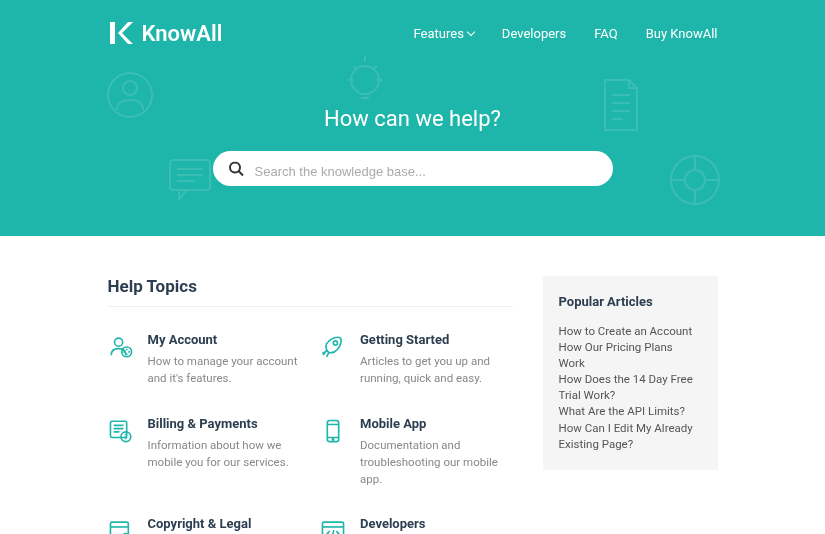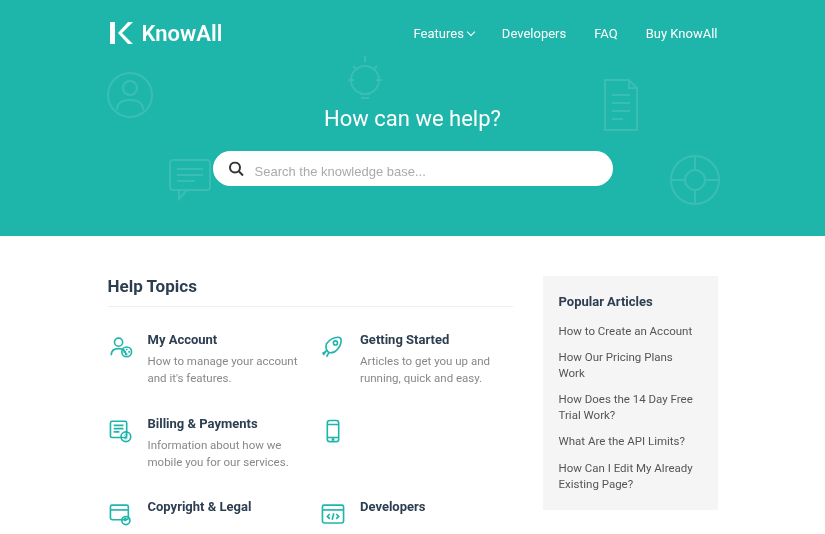--- a/index.html
+++ b/index.html
@@ -24,21 +24,21 @@
 .right-col { width: 175px; flex-shrink: 0; }
 .section-title { font-size: 17px; font-weight: 700; color: #2c3e50; margin-bottom: 10px; }
 .divider { height: 1px; background: #eee; margin-bottom: 25px; }
 .topics-grid { display: grid; grid-template-columns: 1fr 1fr; column-gap: 20px; row-gap: 28px; }
 .topic { display: flex; gap: 14px; }
 .topic-icon { flex-shrink: 0; width: 26px; height: 26px; margin-top: 2px; }
 .topic-title { font-size: 13px; font-weight: 700; color: #2c3e50; margin-bottom: 6px; }
 .topic-desc { font-size: 11.5px; color: #888; line-height: 1.5; }
 .sidebar-box { background: #f5f5f5; padding: 18px 16px; margin-bottom: 20px; }
 .sidebar-title { font-size: 13px; font-weight: 700; color: #2c3e50; margin-bottom: 14px; }
-.sidebar-links { display: flex; flex-direction: column; gap: 10px; }
+.sidebar-links { display: flex; flex-direction: column; gap: 0; }
 .sidebar-links a { font-size: 11.5px; color: #555; text-decoration: none; line-height: 1.4; }
 </style>
 </head>
 <body>
 
 <div class="hero">
   <svg class="bg-deco" style="top:70px;left:105px" width="50" height="50">
       <circle cx="25" cy="25" r="22"></circle>
       <circle cx="25" cy="18" r="7"></circle>
       <path d="M12 40 Q12 30 25 30 Q38 30 38 40"></path>
@@ -148,20 +148,24 @@
         </div>
 
         <div class="topic">
           <svg class="topic-icon" viewBox="0 0 32 32">
               <g fill="none" stroke="#1eb5aa" stroke-width="2">
                 <rect x="9" y="3" width="14" height="26" rx="3"></rect>
                 <path d="M9 8 L23 8 M9 24 L23 24"></path>
                 <circle cx="16" cy="26.5" r="0.8" fill="#1eb5aa"></circle>
               </g>
             </svg>
+          <div>
+            <div class="topic-title">Mobile App</div>
+            <div class="topic-desc">Documentation and troubleshooting our mobile app.</div>
+          </div>
         </div>
 
         <div class="topic">
           <svg class="topic-icon" viewBox="0 0 32 32">
               <g fill="none" stroke="#1eb5aa" stroke-width="2">
                 <rect x="3" y="5" width="22" height="18" rx="2"></rect>
                 <path d="M3 11 L25 11"></path>
                 <circle cx="22" cy="24" r="5"></circle>
                 <path d="M22 21 L22 24 M20 24 L22 24 M22 21 Q20 21 20 23"></path>
               </g>

